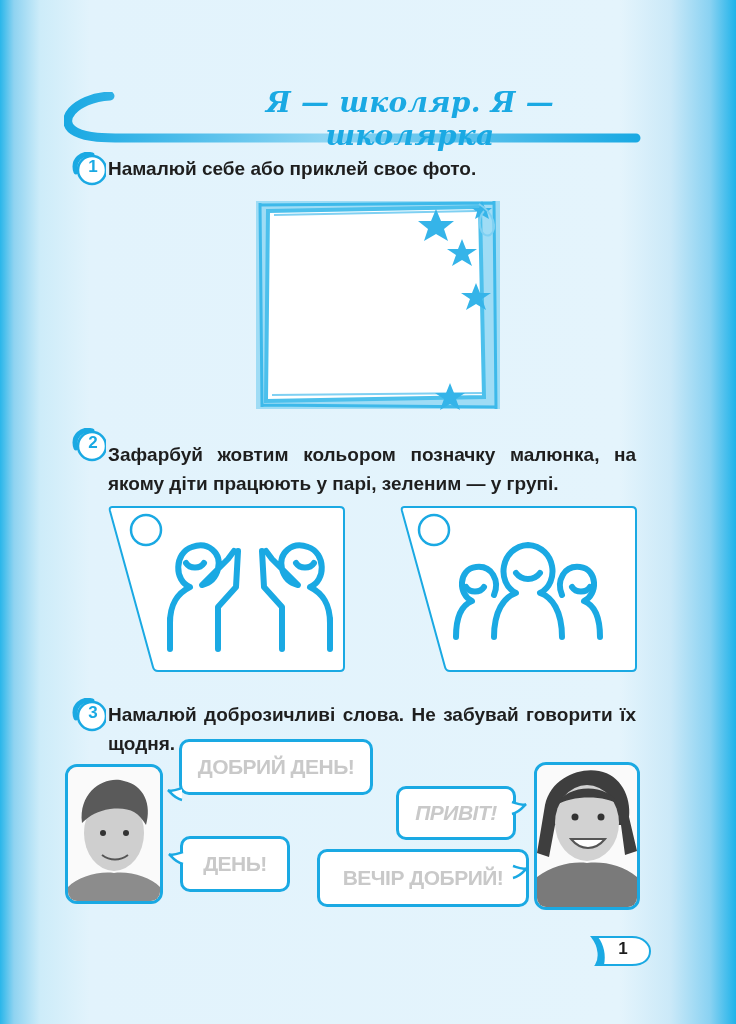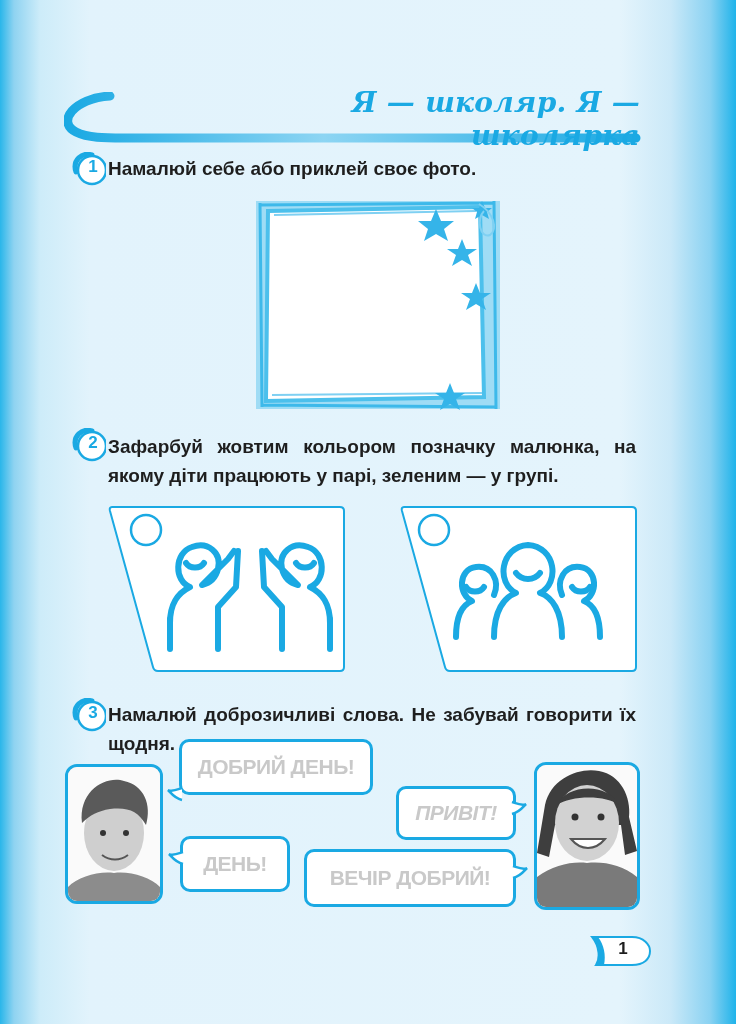--- a/index.html
+++ b/index.html
@@ -3,21 +3,21 @@
 <meta charset="utf-8">
 <style>
   html, body { margin:0; padding:0; }
   body {
     width:736px; height:1024px; position:relative; overflow:hidden;
     font-family: "Liberation Sans", sans-serif;
     background: linear-gradient(to right, #29b6ea 0px, #8fd3f1 14px, #cdecf9 40px, #e2f3fc 90px, #e4f4fc 620px, #cbe9f8 670px, #8ad2f2 710px, #1fb3ea 736px);
   }
   .title-swoosh { position:absolute; left:64px; top:92px; width:580px; height:60px; }
   .page-title {
-    position:absolute; left:180px; top:86px; width:460px; text-align:right;
+    position:absolute; left:180px; top:86px; width:460px; text-align:center;
     font-family: "DejaVu Serif", serif; font-style:italic; font-weight:bold;
     font-size:28px; color:#1aa9e3; letter-spacing:0.3px;
   }
   .task { position:absolute; left:70px; }
   .num-badge { position:absolute; width:34px; height:34px; }
   .num-badge svg { position:absolute; left:0; top:0; }
   .num-badge span {
     position:absolute; left:13px; top:5px; width:20px; text-align:center;
     font-weight:bold; font-size:17px; color:#1aa9e3;
   }
@@ -79,21 +79,21 @@
 </svg>
 
 <div class="task" style="top:428px;">
   <div class="num-badge">
     <svg width="36" height="34" viewBox="0 0 36 34">
       <path d="M6 20 C2 8 12 0 22 3" fill="none" stroke="#1aa9e3" stroke-width="5" stroke-linecap="round"></path>
       <circle cx="22" cy="18" r="14" fill="#fff" stroke="#1aa9e3" stroke-width="2.5"></circle>
     </svg>
     <span>2</span>
   </div>
-  <div class="task-text" style="top:4px; width:528px; text-align-last:left;">Зафарбуй жовтим кольором позначку малюнка, на якому діти працюють у парі, зеленим — у групі.</div>
+  <div class="task-text" style="top:12px; width:528px; text-align-last:left;">Зафарбуй жовтим кольором позначку малюнка, на якому діти працюють у парі, зеленим — у групі.</div>
 </div>
 
 <svg class="pic-card" style="left:108px;" viewBox="0 0 240 172">
   <path d="M4 4 L232 4 Q236 4 236 8 L236 164 Q236 168 232 168 L50 168 Q46 168 45 164 L2 8 Q1 4 4 4 Z" fill="#fff" stroke="#1aa9e3" stroke-width="2"></path>
   <circle cx="38" cy="27" r="15" fill="none" stroke="#1aa9e3" stroke-width="2.5"></circle>
   <g fill="none" stroke="#1aa9e3" stroke-width="6" stroke-linecap="round" stroke-linejoin="round">
     <path d="M62 120 C62 100 70 90 82 84 C66 78 66 50 84 44 C100 38 114 50 110 66 C108 74 102 80 94 82 L120 56 L126 48"></path>
     <path d="M110 146 L110 104 L128 84 L130 48"></path>
     <path d="M62 146 L62 116"></path>
     <path d="M78 60 C82 66 92 66 96 60"></path>
@@ -167,21 +167,21 @@
   <path d="M2 2 C8 4 12 6 16 4 C12 8 10 12 2 14" fill="#fff" stroke="#1aa9e3" stroke-width="2.5"></path>
 </svg>
 
 <div class="bubble" style="left:180px; top:836px; width:104px; height:50px;">
   <span>ДЕНЬ!</span>
 </div>
 <svg class="tail" style="left:167px; top:850px;" width="18" height="16" viewBox="0 0 18 16">
   <path d="M16 2 C10 4 6 6 2 4 C6 8 8 12 16 14" fill="#fff" stroke="#1aa9e3" stroke-width="2.5"></path>
 </svg>
 
-<div class="bubble" style="left:304px; top:849px; width:206px; height:52px;">
+<div class="bubble" style="left:317px; top:849px; width:206px; height:52px;">
   <span>ВЕЧІР ДОБРИЙ!</span>
 </div>
 <svg class="tail" style="left:511px; top:864px;" width="18" height="16" viewBox="0 0 18 16">
   <path d="M2 2 C8 4 12 6 16 4 C12 8 10 12 2 14" fill="#fff" stroke="#1aa9e3" stroke-width="2.5"></path>
 </svg>
 
 <div class="page-num">
   <svg width="62" height="36" viewBox="0 0 62 36">
     <path d="M2 4 L42 4 C54 4 60 12 60 18 C60 26 54 32 42 32 L6 32 C10 26 10 14 2 4 Z" fill="#fff" stroke="#1aa9e3" stroke-width="2"></path>
     <path d="M2 4 C10 14 10 26 6 32 L14 32 C16 22 14 12 8 4 Z" fill="#1aa9e3"></path>

